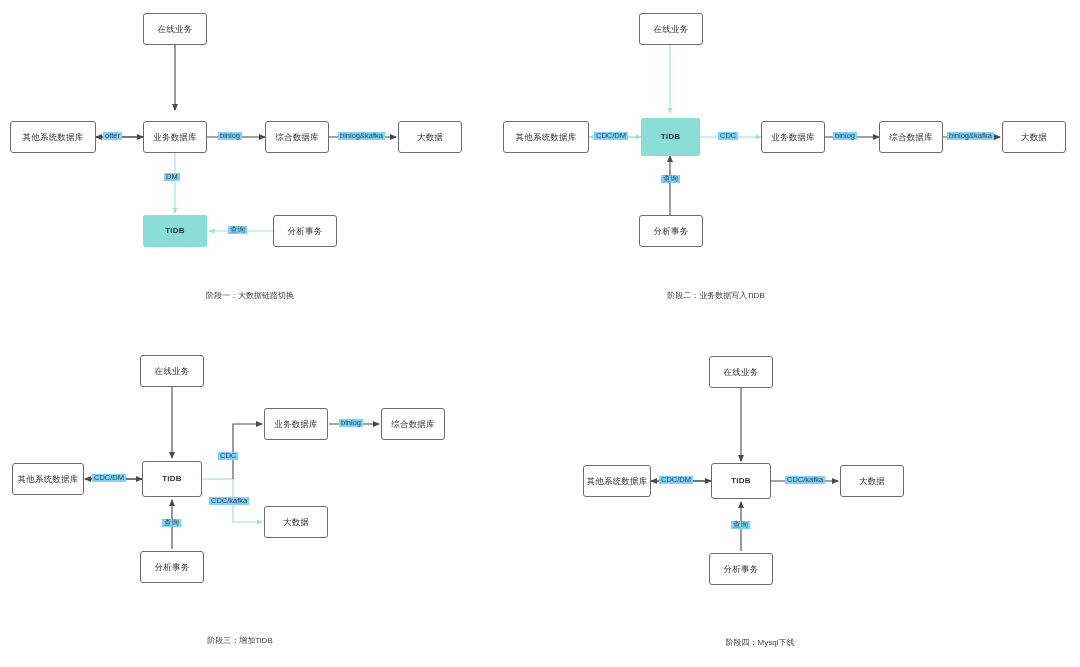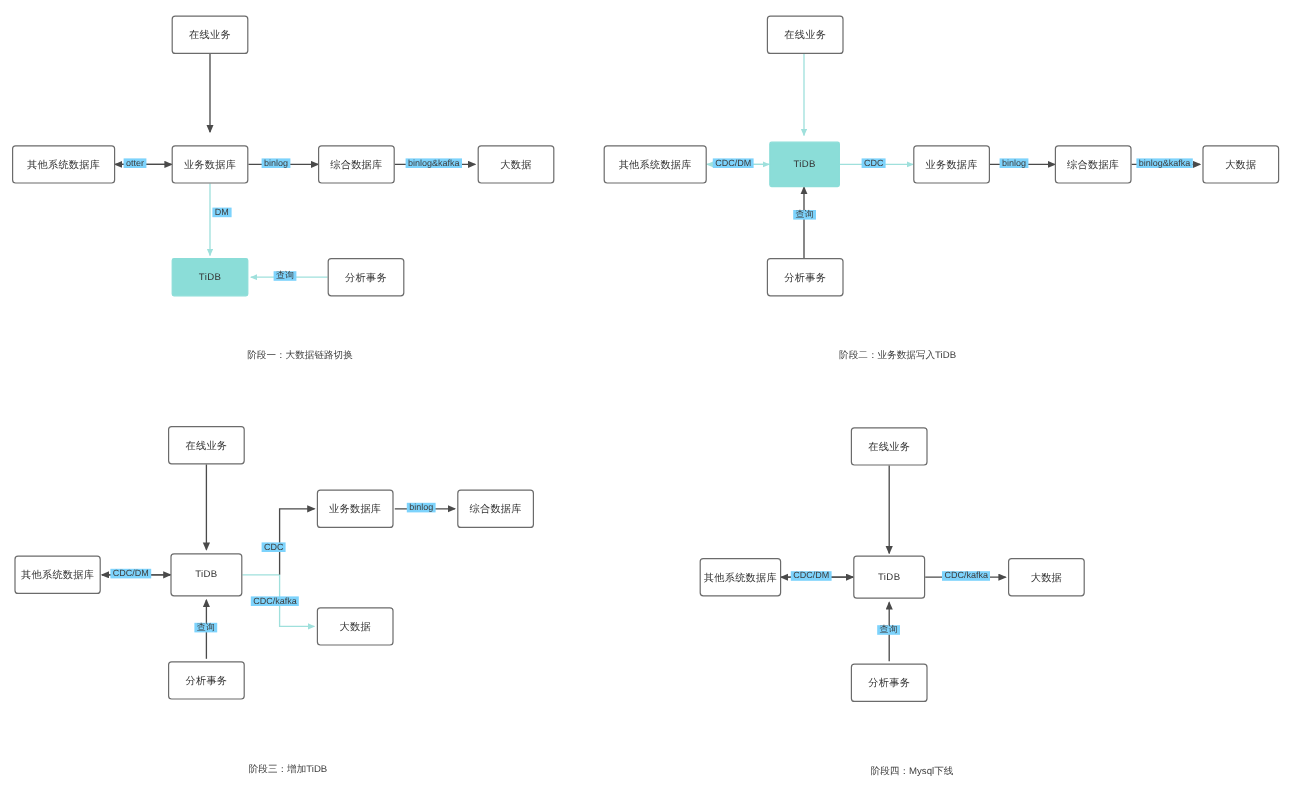--- a/index.html
+++ b/index.html
@@ -43,20 +43,21 @@
     z-index: 3;
   }
   .node.accent {
     background: #8BDDD8;
     border-color: #8BDDD8;
     border-radius: 2px;
   }
   .node.latin {
     font-size: 8px;
     letter-spacing: .3px;
+    font-weight: bold;
   }
   
   .elabel {
     position: absolute;
     font-size: 7.5px;
     line-height: 1;
     color: #3d3d3d;
     background: #7dd3fc;
     padding: 0 2px;
     white-space: nowrap;
@@ -165,42 +166,42 @@
     <div class="node" style="left:10px; top:121px; width:86px; height:32px;">其他系统数据库</div>
     <div class="node" style="left:143px; top:121px; width:64px; height:32px;">业务数据库</div>
     <div class="node" style="left:265px; top:121px; width:64px; height:32px;">综合数据库</div>
     <div class="node" style="left:398px; top:121px; width:64px; height:32px;">大数据</div>
     <div class="node accent latin" style="left:143px; top:215px; width:64px; height:32px;">TiDB</div>
     <div class="node" style="left:273px; top:215px; width:64px; height:32px;">分析事务</div>
 
     <div class="elabel" style="left:103px; top:132px;">otter</div>
     <div class="elabel" style="left:218px; top:132px;">binlog</div>
     <div class="elabel" style="left:338px; top:132px;">binlog&amp;kafka</div>
-    <div class="elabel" style="left:177px; top:173px;text-align:center;">DM</div>
+    <div class="elabel" style="left:164px; top:173px;text-align:center;">DM</div>
     <div class="elabel cn" style="left:228px; top:226px;">查询</div>
 
     <div class="caption" style="left:155px; top:292px; width:190px;">阶段一：大数据链路切换</div>
   </div>
 
   <div class="panel">
     <div class="node" style="left:639px; top:13px; width:64px; height:32px;">在线业务</div>
     <div class="node" style="left:503px; top:121px; width:86px; height:32px;">其他系统数据库</div>
     <div class="node accent latin" style="left:641px; top:118px; width:59px; height:38px;">TiDB</div>
     <div class="node" style="left:761px; top:121px; width:64px; height:32px;">业务数据库</div>
     <div class="node" style="left:879px; top:121px; width:64px; height:32px;">综合数据库</div>
     <div class="node" style="left:1002px; top:121px; width:64px; height:32px;">大数据</div>
     <div class="node" style="left:639px; top:215px; width:64px; height:32px;">分析事务</div>
 
     <div class="elabel" style="left:594px; top:132px;">CDC/DM</div>
     <div class="elabel" style="left:718px; top:132px;">CDC</div>
     <div class="elabel" style="left:833px; top:132px;">binlog</div>
     <div class="elabel" style="left:947px; top:132px;">binlog&amp;kafka</div>
     <div class="elabel cn" style="left:661px; top:175px;">查询</div>
 
-    <div class="caption" style="left:658px; top:292px; width:180px;">阶段二：业务数据写入TiDB</div>
+    <div class="caption" style="left:626px; top:292px; width:180px;">阶段二：业务数据写入TiDB</div>
   </div>
 
   <div class="panel">
     <div class="node" style="left:140px; top:355px; width:64px; height:32px;">在线业务</div>
     <div class="node" style="left:12px; top:463px; width:72px; height:32px;">其他系统数据库</div>
     <div class="node latin" style="left:142px; top:461px; width:60px; height:36px;">TiDB</div>
     <div class="node" style="left:264px; top:408px; width:64px; height:32px;">业务数据库</div>
     <div class="node" style="left:381px; top:408px; width:64px; height:32px;">综合数据库</div>
     <div class="node" style="left:264px; top:506px; width:64px; height:32px;">大数据</div>
     <div class="node" style="left:140px; top:551px; width:64px; height:32px;">分析事务</div>

